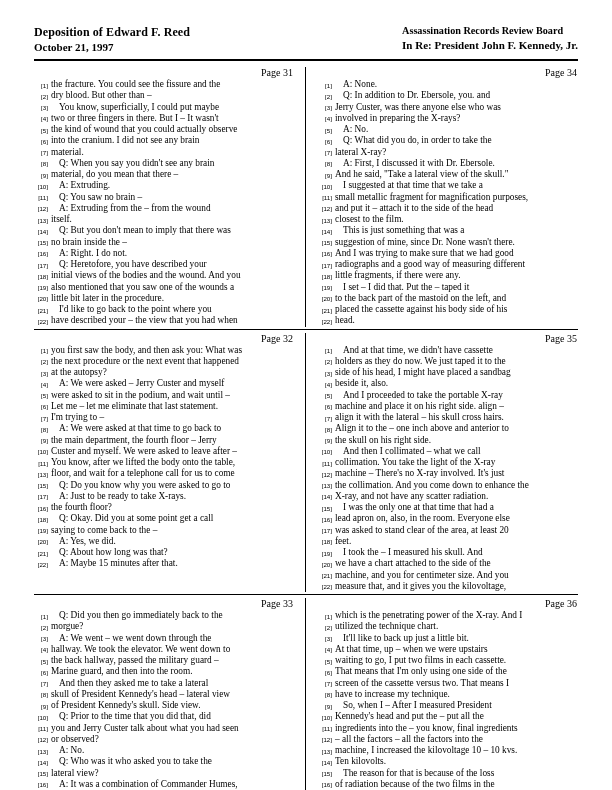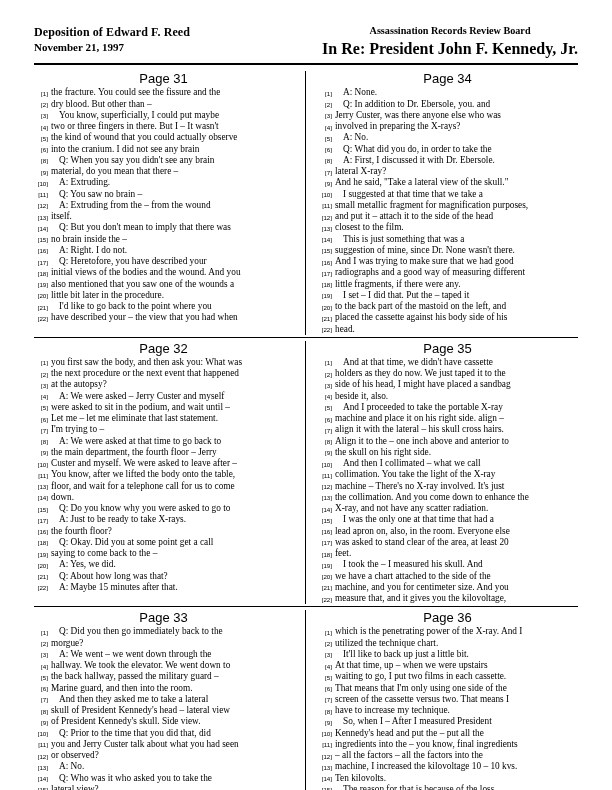--- a/index.html
+++ b/index.html
@@ -34,27 +34,27 @@
     border-bottom: 2px solid #000;
     padding-bottom: 4px;
     margin-bottom: 2px;
   }
   .header-left, .header-right {
     font-weight: bold;
     font-size: 11.5px;
     line-height: 1.35;
   }
   .header-right {
-    text-align: center;
+    text-align: left;
     font-size: 10.5px;
   }
   .header-left .line1 { font-size: 12px; letter-spacing: .1px; }
   .header-left .line2 { font-size: 11px; }
   .header-right .line1 { font-size: 10.2px; }
-  .header-right .line2 { font-size: 16px; }
+  .header-right .line2 { font-size: 11px; }
 
   
   .body-area {
     flex: 1 1 auto;
     display: flex;
     flex-direction: column;
     justify-content: flex-start;
     padding-top: 4px;
   }
   .band {
@@ -71,23 +71,23 @@
   }
   .col {
     width: 50%;
     box-sizing: border-box;
     position: relative;
   }
   .col.left { padding-right: 10px; border-right: 1px solid #000; }
   .col.right { padding-left: 12px; }
 
   .pagenum {
-    text-align: center;
-    font-size: 13px;
-    font-family: Liberation Sans, sans-serif;
+    text-align: right;
+    font-size: 10px;
+    font-family: Liberation Serif, serif;
     margin-bottom: 1px;
     padding-right: 1px;
   }
   .col.left .pagenum { padding-right: 2px; }
 
   ol.lines {
     list-style: none;
     margin: 0;
     padding: 0;
     counter-reset: ln 0;
@@ -116,40 +116,41 @@
   .ind1 { padding-left: 8px; }
 </style>
 </head>
 <body>
 
 <div class="page">
 
   <div class="header">
     <div class="header-left">
       <div class="line1">Deposition of Edward F. Reed</div>
-      <div class="line2">November 21, 1997</div>
+      <div class="line2">October 21, 1997</div>
     </div>
     <div class="header-right">
       <div class="line1">Assassination Records Review Board</div>
       <div class="line2">In Re: President John F. Kennedy, Jr.</div>
     </div>
   </div>
 
   <div class="body-area">
 
     <div class="band">
       <div class="col left">
         <div class="pagenum">Page 31</div>
         <ol class="lines">
             <li><span class="num">[1]</span><span class="txt">the fracture. You could see the fissure and the</span></li>
             <li><span class="num">[2]</span><span class="txt">dry blood. But other than –</span></li>
             <li><span class="num">[3]</span><span class="txt ind1">You know, superficially, I could put maybe</span></li>
             <li><span class="num">[4]</span><span class="txt">two or three fingers in there. But I – It wasn't</span></li>
             <li><span class="num">[5]</span><span class="txt">the kind of wound that you could actually observe</span></li>
             <li><span class="num">[6]</span><span class="txt">into the cranium. I did not see any brain</span></li>
+            <li><span class="num">[7]</span><span class="txt">material.</span></li>
             <li><span class="num">[8]</span><span class="txt ind1">Q: When you say you didn't see any brain</span></li>
             <li><span class="num">[9]</span><span class="txt">material, do you mean that there –</span></li>
             <li><span class="num">[10]</span><span class="txt ind1">A: Extruding.</span></li>
             <li><span class="num">[11]</span><span class="txt ind1">Q: You saw no brain –</span></li>
             <li><span class="num">[12]</span><span class="txt ind1">A: Extruding from the – from the wound</span></li>
             <li><span class="num">[13]</span><span class="txt">itself.</span></li>
             <li><span class="num">[14]</span><span class="txt ind1">Q: But you don't mean to imply that there was</span></li>
             <li><span class="num">[15]</span><span class="txt">no brain inside the –</span></li>
             <li><span class="num">[16]</span><span class="txt ind1">A: Right. I do not.</span></li>
             <li><span class="num">[17]</span><span class="txt ind1">Q: Heretofore, you have described your</span></li>
@@ -162,22 +163,22 @@
       </div>
       <div class="col right">
         <div class="pagenum">Page 34</div>
         <ol class="lines">
             <li><span class="num">[1]</span><span class="txt ind1">A: None.</span></li>
             <li><span class="num">[2]</span><span class="txt ind1">Q: In addition to Dr. Ebersole, you. and</span></li>
             <li><span class="num">[3]</span><span class="txt">Jerry Custer, was there anyone else who was</span></li>
             <li><span class="num">[4]</span><span class="txt">involved in preparing the X-rays?</span></li>
             <li><span class="num">[5]</span><span class="txt ind1">A: No.</span></li>
             <li><span class="num">[6]</span><span class="txt ind1">Q: What did you do, in order to take the</span></li>
+            <li><span class="num">[7]</span><span class="txt">lateral X-ray?</span></li>
             <li><span class="num">[8]</span><span class="txt ind1">A: First, I discussed it with Dr. Ebersole.</span></li>
-            <li><span class="num">[7]</span><span class="txt">lateral X-ray?</span></li>
             <li><span class="num">[9]</span><span class="txt">And he said, "Take a lateral view of the skull."</span></li>
             <li><span class="num">[10]</span><span class="txt ind1">I suggested at that time that we take a</span></li>
             <li><span class="num">[11]</span><span class="txt">small metallic fragment for magnification purposes,</span></li>
             <li><span class="num">[12]</span><span class="txt">and put it – attach it to the side of the head</span></li>
             <li><span class="num">[13]</span><span class="txt">closest to the film.</span></li>
             <li><span class="num">[14]</span><span class="txt ind1">This is just something that was a</span></li>
             <li><span class="num">[15]</span><span class="txt">suggestion of mine, since Dr. None wasn't there.</span></li>
             <li><span class="num">[16]</span><span class="txt">And I was trying to make sure that we had good</span></li>
             <li><span class="num">[17]</span><span class="txt">radiographs and a good way of measuring different</span></li>
             <li><span class="num">[18]</span><span class="txt">little fragments, if there were any.</span></li>
@@ -199,21 +200,20 @@
             <li><span class="num">[4]</span><span class="txt ind1">A: We were asked – Jerry Custer and myself</span></li>
             <li><span class="num">[5]</span><span class="txt">were asked to sit in the podium, and wait until –</span></li>
             <li><span class="num">[6]</span><span class="txt">Let me – let me eliminate that last statement.</span></li>
             <li><span class="num">[7]</span><span class="txt">I'm trying to –</span></li>
             <li><span class="num">[8]</span><span class="txt ind1">A: We were asked at that time to go back to</span></li>
             <li><span class="num">[9]</span><span class="txt">the main department, the fourth floor – Jerry</span></li>
             <li><span class="num">[10]</span><span class="txt">Custer and myself. We were asked to leave after –</span></li>
             <li><span class="num">[11]</span><span class="txt">You know, after we lifted the body onto the table,</span></li>
             <li><span class="num">[12]</span></li>
             <li><span class="num">[13]</span><span class="txt">floor, and wait for a telephone call for us to come</span></li>
-            <li><span class="num">[14]</span><span class="txt">down.</span></li>
             <li><span class="num">[15]</span><span class="txt ind1">Q: Do you know why you were asked to go to</span></li>
             <li><span class="num">[17]</span><span class="txt ind1">A: Just to be ready to take X-rays.</span></li>
             <li><span class="num">[16]</span><span class="txt">the fourth floor?</span></li>
             <li><span class="num">[18]</span><span class="txt ind1">Q: Okay. Did you at some point get a call</span></li>
             <li><span class="num">[19]</span><span class="txt">saying to come back to the –</span></li>
             <li><span class="num">[20]</span><span class="txt ind1">A: Yes, we did.</span></li>
             <li><span class="num">[21]</span><span class="txt ind1">Q: About how long was that?</span></li>
             <li><span class="num">[22]</span><span class="txt ind1">A: Maybe 15 minutes after that.</span></li>
           </ol>
       </div>

